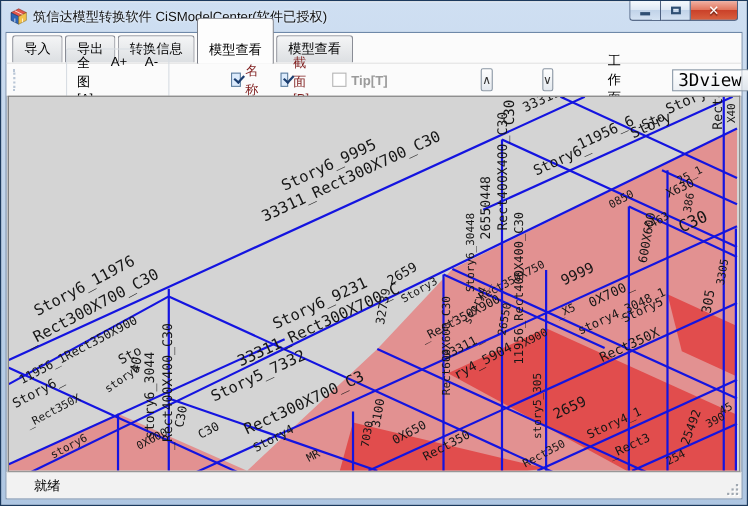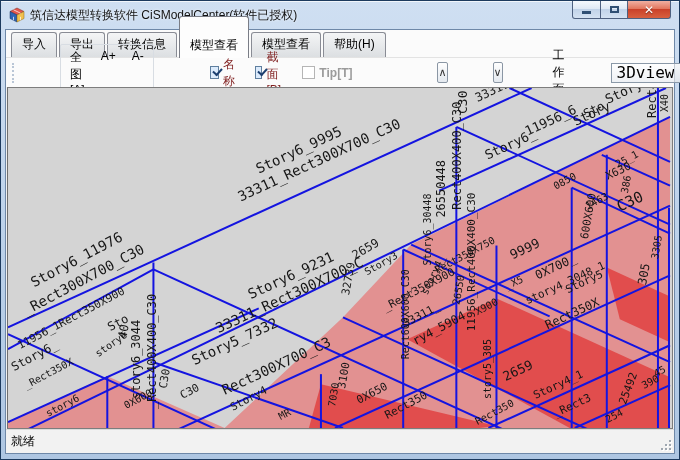--- a/index.html
+++ b/index.html
@@ -51,21 +51,21 @@
     display:flex;align-items:center;box-sizing:border-box;margin-right:4px;}
   .combo-text{flex:1;padding-left:5px;font-size:16px;color:#000;font-family:"DejaVu Sans Mono",monospace;}
   .combo-arrow{width:16px;height:100%;border-left:1px solid #c4cbd4;display:flex;align-items:center;justify-content:center;
     font-size:8px;color:#333;background:linear-gradient(#f6f8fa,#dfe5ec);}
   
   .canvas{flex:1;position:relative;border:1px solid #7d7d7d;border-left-color:#6f6f6f;margin:0 1px;
     background:#d4d4d4;overflow:hidden;}
   .canvas svg{position:absolute;left:0;top:0;width:100%;height:100%;}
   
   .statusbar{height:23px;background:#f2f2f2;border-top:1px solid #dcdcdc;display:flex;align-items:center;
-    padding:0 5px;font-size:12px;color:#000;flex:0 0 auto;position:relative;}
+    padding:0 25px;font-size:12px;color:#000;flex:0 0 auto;position:relative;}
   .resize-grip{position:absolute;right:2px;bottom:2px;width:14px;height:14px;}
   .resize-grip i{position:absolute;width:2px;height:2px;background:#9fa7b0;box-shadow:1px 1px 0 #fff;}
   .resize-grip i:nth-child(1){right:1px;bottom:1px;}
   .resize-grip i:nth-child(2){right:5px;bottom:1px;}
   .resize-grip i:nth-child(3){right:9px;bottom:1px;}
   .resize-grip i:nth-child(4){right:1px;bottom:5px;}
   .resize-grip i:nth-child(5){right:5px;bottom:5px;}
   .resize-grip i:nth-child(6){right:1px;bottom:9px;}
   text.mlabel{fill:#161616;font-family:"DejaVu Sans Mono",monospace;}
 </style>
@@ -99,21 +99,20 @@
   </div>
 
   <div class="client">
 
     <div class="tabbar" id="tabbar">
         <div class="tab">导入</div>
         <div class="tab">导出</div>
         <div class="tab">转换信息</div>
         <div class="tab active">模型查看</div>
         <div class="tab">模型查看</div>
-        <div class="tab">帮助(H)</div>
       </div>
 
     <div class="toolbar">
       <div class="grip"></div>
       <div class="btn-group" id="toolbtns">
           <div class="tbtn">全图[A]</div>
           <div class="tbtn">A+</div>
           <div class="tbtn">A-</div>
         </div>
       <div id="checks" style="display:flex">

